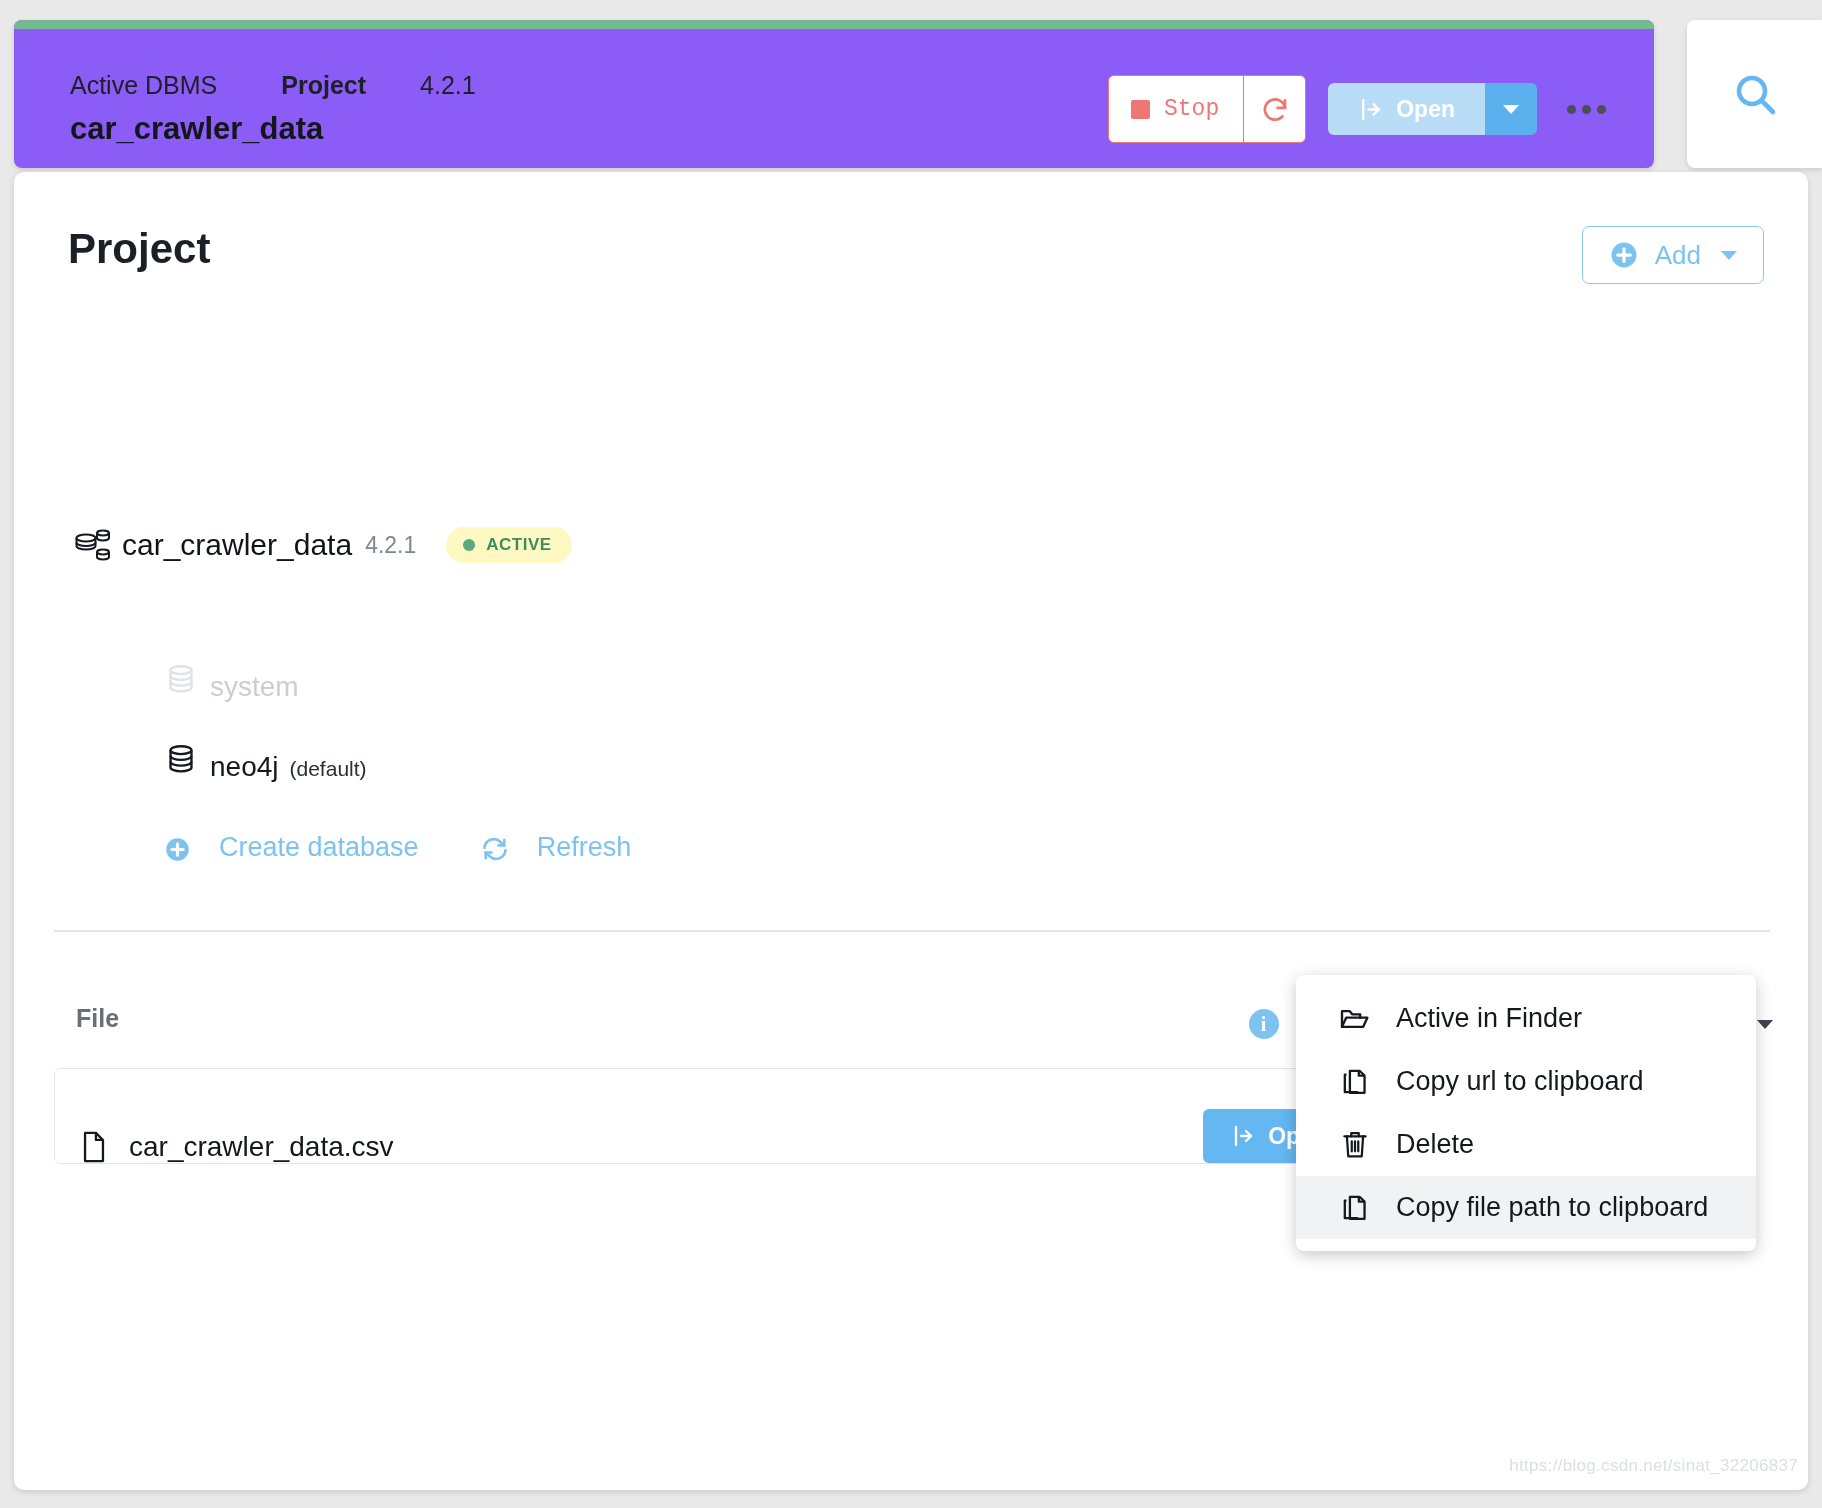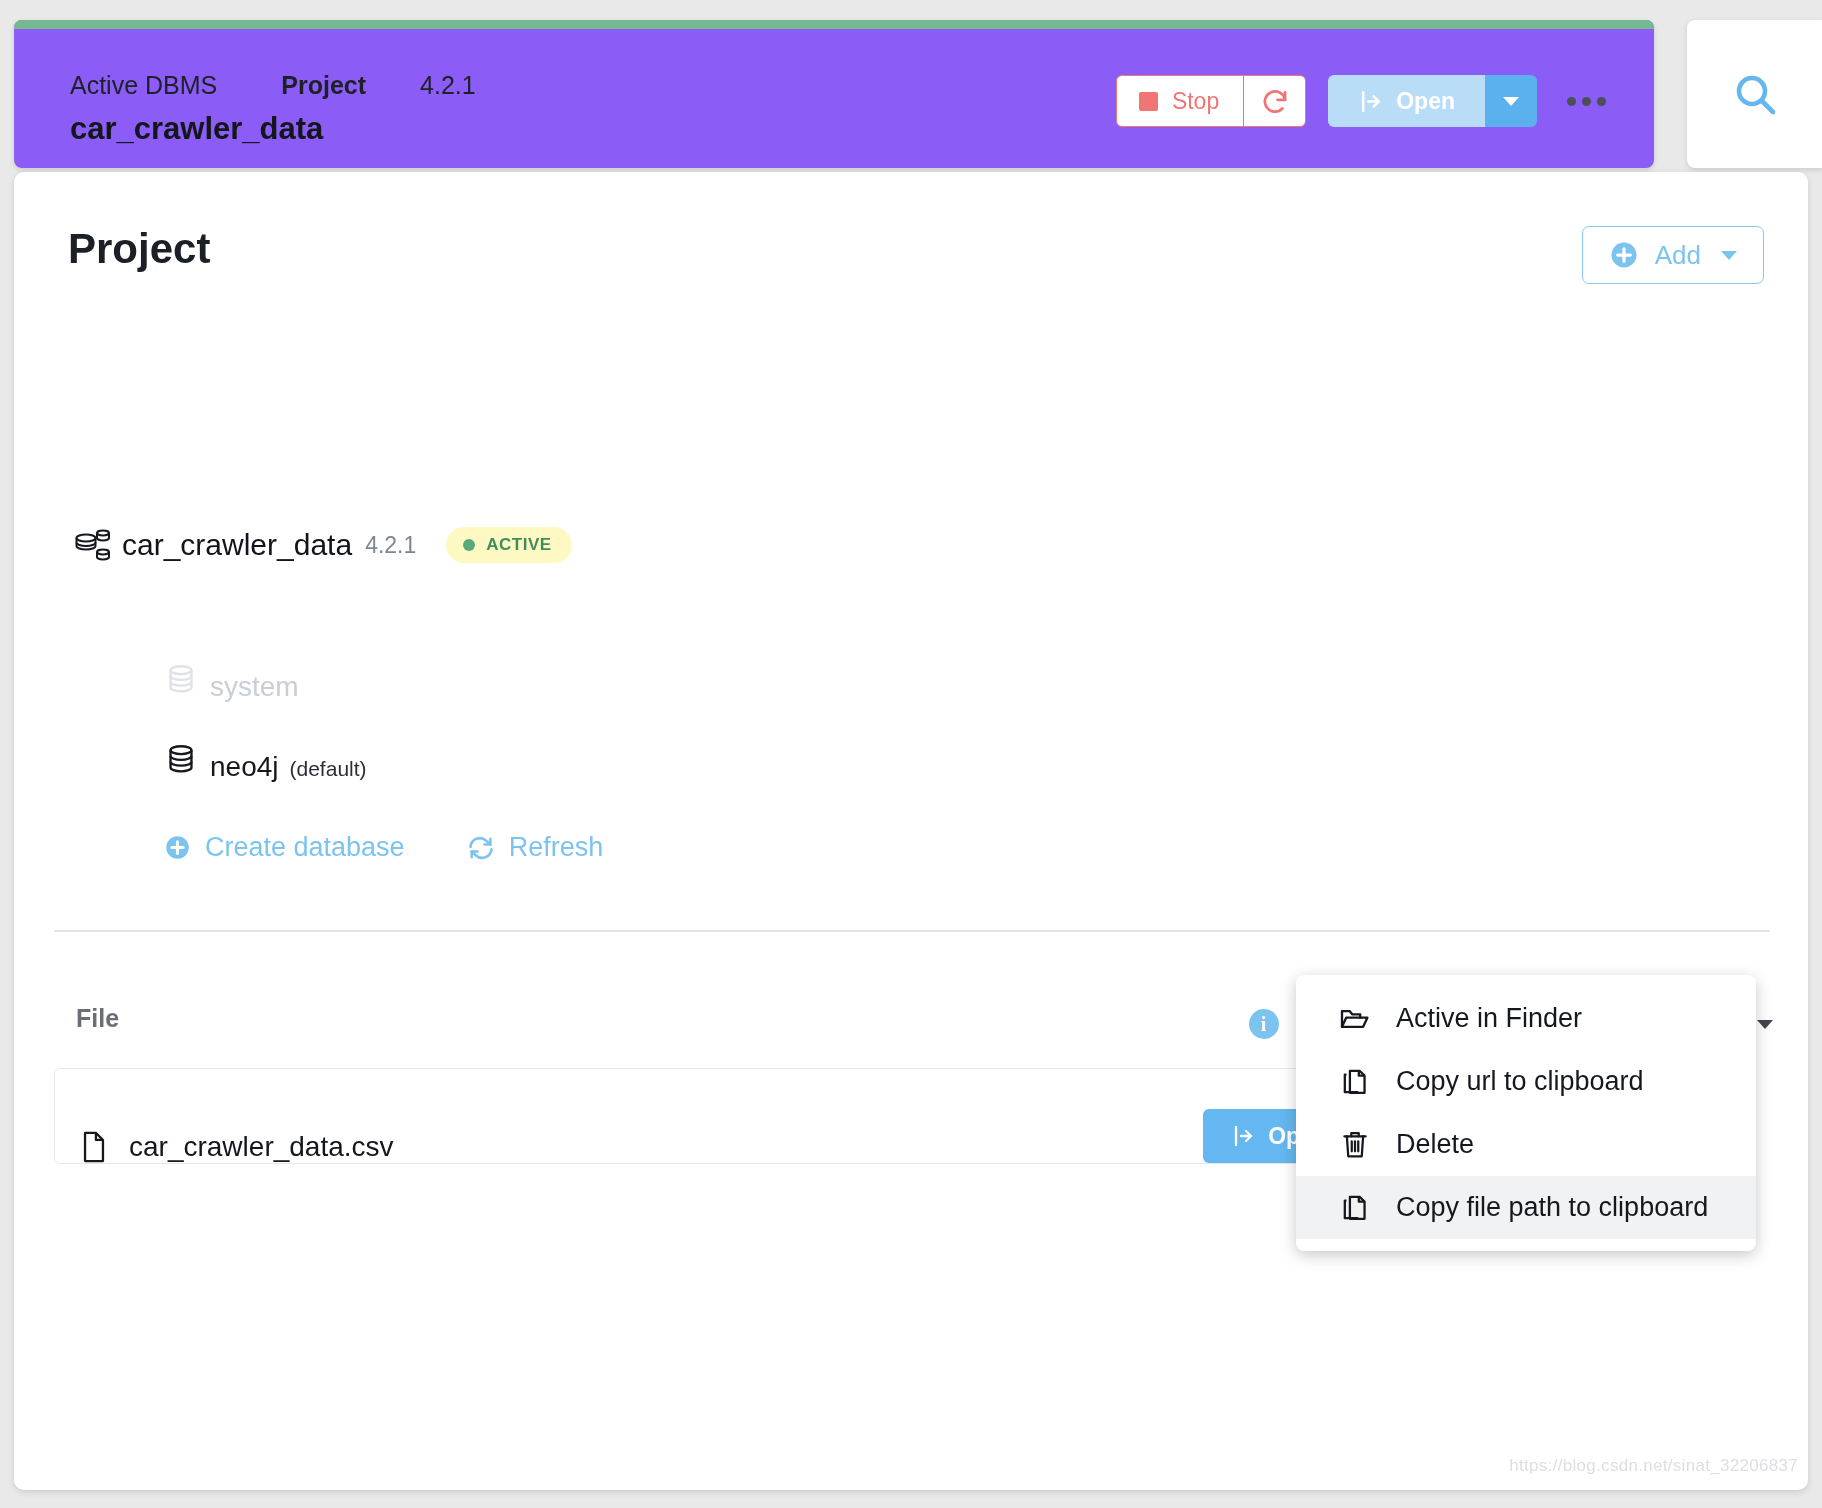--- a/index.html
+++ b/index.html
@@ -23,21 +23,21 @@
   .header-inner { position: relative; height: 139px; }
 
   .hdr-meta { position: absolute; left: 56px; top: 42px; display: flex; align-items: baseline; }
   .hdr-meta .lbl { font-size: 25px; color: #1d2026; font-weight: 400; }
   .hdr-meta .lbl.b { font-weight: 700; }
   .hdr-meta .g1 { width: 64px; } .hdr-meta .g2 { width: 54px; }
   .hdr-title { position: absolute; left: 56px; top: 82px; font-size: 31px; font-weight: 700; color: #13161b; }
 
   .hdr-actions { position: absolute; right: 48px; top: 46px; display: flex; align-items: center; }
 
-  .btn-stop-group { display: flex; height: 52px; border: 1.6px solid #ef7674; border-radius: 6px; overflow: hidden; background: #fff; }
+  .btn-stop-group { display: flex; height: 68px; border: 1.6px solid #ef7674; border-radius: 6px; overflow: hidden; background: #fff; font-family: Liberation Mono, monospace; }
   .btn-stop { display: flex; align-items: center; gap: 14px; padding: 0 24px 0 22px; color: #ef7674; font-size: 23px; background: transparent; border: none; cursor: pointer; font-family: inherit; }
   .sq-stop { width: 19px; height: 19px; background: #ef7674; border-radius: 2px; display: inline-block; }
   .btn-restart { width: 62px; display: flex; align-items: center; justify-content: center; border-left: 1.6px solid #ef7674; cursor: pointer; }
 
   .btn-open-group { display: flex; height: 52px; border-radius: 6px; overflow: hidden; margin-left: 22px; }
   .btn-open-main { display: flex; align-items: center; gap: 13px; padding: 0 30px; background: #b9ddf7; color: #fff; font-size: 23px; font-weight: 700; cursor: pointer; }
   .btn-open-caret { width: 52px; background: #5bb1ee; display: flex; align-items: center; justify-content: center; cursor: pointer; }
   .caret-w { width: 0; height: 0; border-left: 8px solid transparent; border-right: 8px solid transparent; border-top: 9px solid #fff; }
 
   .ellipsis { display: flex; gap: 6px; margin-left: 30px; cursor: pointer; }
@@ -83,21 +83,21 @@
 
   .db-item { position: absolute; display: flex; align-items: baseline; }
   .db-item .nm { font-size: 28px; margin-left: 14px; }
   .db-item .dflt { font-size: 21px; margin-left: 11px; color: #2a2e35; }
   .db-system { left: 152px; top: 492px; color: #d6dae0; }
   .db-system .nm { color: #c9ced6; }
   .db-neo4j { left: 152px; top: 572px; color: #15181e; }
   .db-neo4j .nm { color: #15181e; }
 
   .db-links { position: absolute; left: 150px; top: 660px; display: flex; align-items: center; }
-  .lnk { display: flex; align-items: center; gap: 14px; color: #7dc3f0; font-size: 27px; cursor: pointer; }
+  .lnk { display: flex; align-items: flex-end; gap: 28px; color: #7dc3f0; font-size: 27px; cursor: pointer; }
   .lnk.sp { margin-left: 62px; }
 
   .divider { position: absolute; left: 40px; top: 758px; width: 1716px; height: 1.6px; background: #e2e4e7; }
 
   
   .file-lbl { position: absolute; left: 62px; top: 832px; font-size: 25px; font-weight: 700; color: #6a6f77; }
   .file-right { position: absolute; right: 35px; top: 824px; display: flex; align-items: center; }
   .info-icon { width: 30px; height: 30px; border-radius: 50%; background: #7dc3f0; color: #fff; font-size: 20px; font-weight: 700; display: flex; align-items: center; justify-content: center; font-family: "Liberation Serif", serif; cursor: pointer; }
   .btn-reveal { margin-left: 24px; height: 56px; padding: 0 22px; display: flex; align-items: center; border: 1.6px solid #8ac8f1; border-radius: 7px; background: #fff; color: #7dc3f0; font-size: 22px; cursor: pointer; font-family: inherit; }
   .sort-group { margin-left: 30px; display: flex; align-items: center; gap: 13px; cursor: pointer; }

